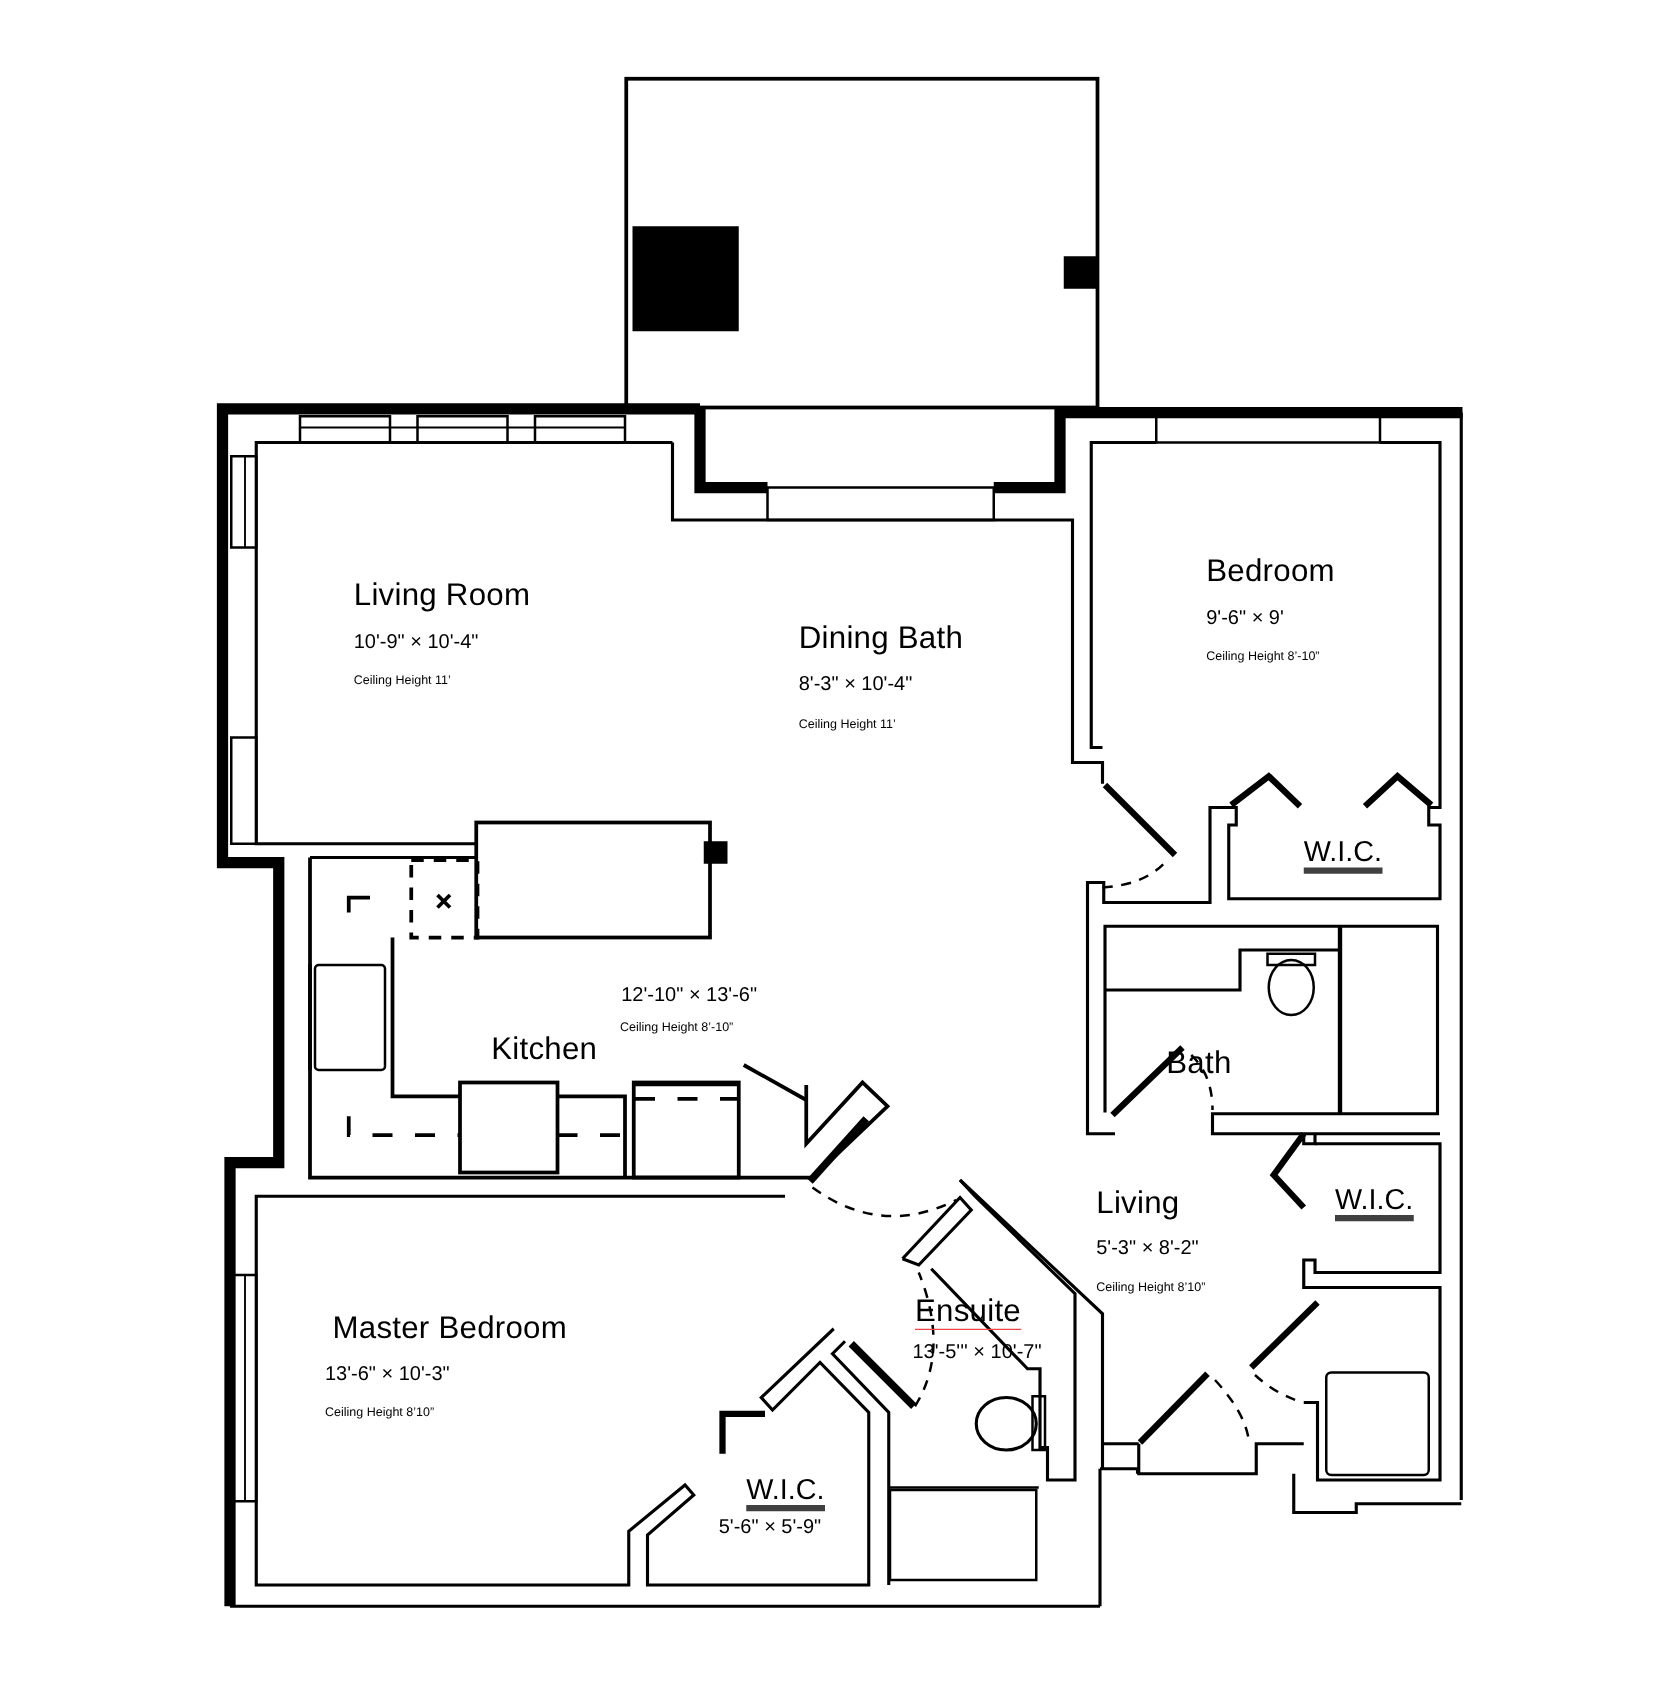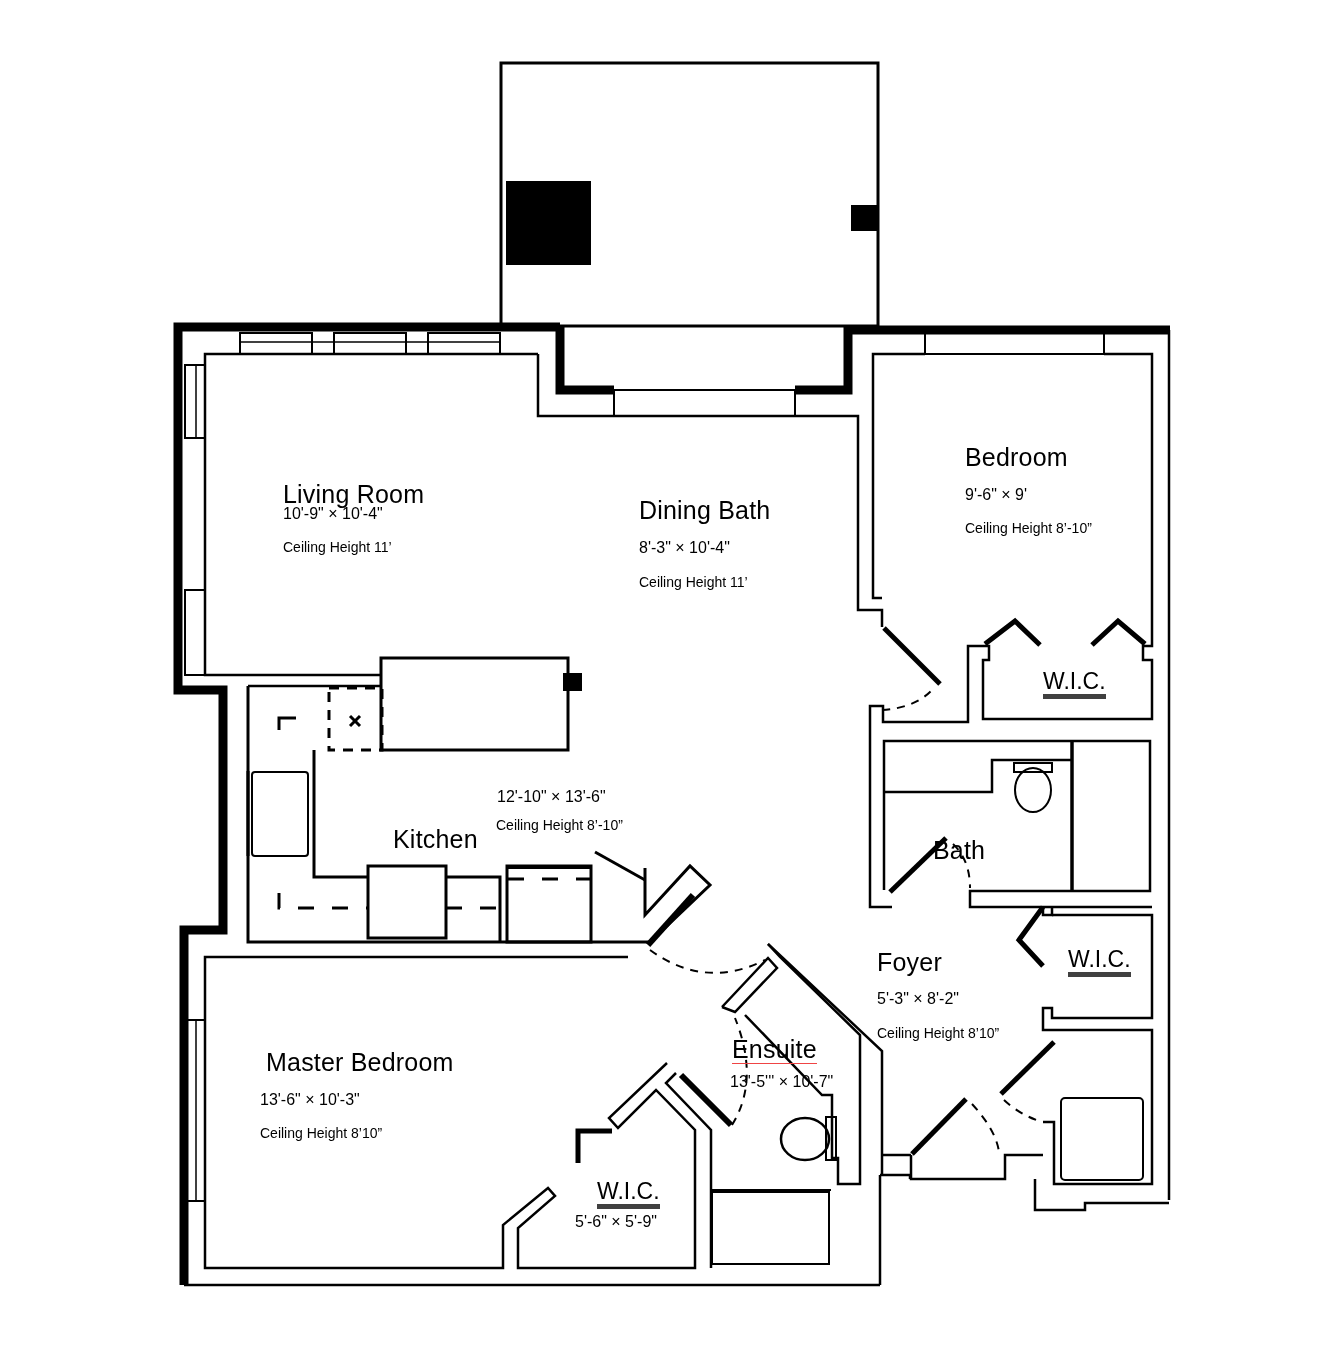--- a/index.html
+++ b/index.html
@@ -1,21 +1,21 @@
 <!DOCTYPE html>
 <html><head>
   <meta charset="utf-8">
   <style>
     html, body { margin: 0; padding: 0; background: #ffffff; }
     body { width: 1344px; height: 1348px; position: relative; overflow: hidden; font-family: "Liberation Sans", "DejaVu Sans", sans-serif; color: #000; }
     #plan { position: absolute; left: 0; top: 0; width: 1344px; height: 1348px; }
     .lbl { position: absolute; white-space: nowrap; color: #000; font-family: "Liberation Sans", "DejaVu Sans", sans-serif; }
     .name { font-size: 25px; letter-spacing: 0.2px; }
     .dim { font-size: 16px; }
-    .ceil { font-size: 14px; }
+    .ceil { font-size: 10px; }
     .wic { font-size: 23px; border-bottom: 5px solid #404040; padding-bottom: 0; line-height: 26px; }
   </style>
 </head>
 <body>
 
 <svg id="plan" viewBox="0 0 1344 1348" xmlns="http://www.w3.org/2000/svg">
   <g fill="none" stroke="#000" stroke-linejoin="miter">
 
     <g>
       <rect x="501" y="63" width="377" height="263" stroke-width="3"></rect>
@@ -127,41 +127,41 @@
       <polyline points="911,1155 911,1179 1005,1179 1005,1155 1043,1155"></polyline>
       <polyline points="882,1155 911,1155"></polyline>
       <line x1="912" y1="1154" x2="966" y2="1099" stroke-width="5"></line>
       <path d="M972,1104 Q996,1130 999,1152" stroke-dasharray="8,7" stroke-width="2"></path>
       <polyline points="880,1175 910,1175 910,1179"></polyline>
       <polyline points="1035,1179 1035,1210 1085,1210 1085,1203 1169,1203"></polyline>
     </g>
   </g>
 </svg>
 
-<div class="lbl name" style="left:283px; top:462px;margin-top:18px;">Living Room</div>
+<div class="lbl name" style="left:283px; top:462px;">Living Room</div>
 <div class="lbl dim" style="left:283px; top:505px;">10'-9" × 10'-4"</div>
 <div class="lbl ceil" style="left:283px; top:539px;">Ceiling Height 11’</div>
 
 <div class="lbl name" style="left:639px; top:496px;">Dining Bath</div>
 <div class="lbl dim" style="left:639px; top:539px;">8'-3" × 10'-4"</div>
 <div class="lbl ceil" style="left:639px; top:574px;">Ceiling Height 11’</div>
 
 <div class="lbl name" style="left:965px; top:443px;">Bedroom</div>
 <div class="lbl dim" style="left:965px; top:486px;">9'-6" × 9'</div>
 <div class="lbl ceil" style="left:965px; top:520px;">Ceiling Height 8’-10”</div>
 
 <div class="lbl wic" style="left:1043px; top:668px;">W.I.C.</div>
 
 <div class="lbl name" style="left:393px; top:825px;">Kitchen</div>
 <div class="lbl dim" style="left:497px; top:788px;">12'-10" × 13'-6"</div>
 <div class="lbl ceil" style="left:496px; top:817px;">Ceiling Height 8’-10”</div>
 
 <div class="lbl name" style="left:933px; top:836px;">Bath</div>
 
-<div class="lbl name" style="left:877px; top:948px;">Foyer</div>
+<div class="lbl name" style="left:877px; top:948px;">Living</div>
 <div class="lbl dim" style="left:877px; top:990px;">5'-3" × 8'-2"</div>
 <div class="lbl ceil" style="left:877px; top:1025px;">Ceiling Height 8’10”</div>
 
 <div class="lbl wic" style="left:1068px; top:946px;">W.I.C.</div>
 
 <div class="lbl name" style="left:266px; top:1048px;">Master Bedroom</div>
 <div class="lbl dim" style="left:260px; top:1091px;">13'-6" × 10'-3"</div>
 <div class="lbl ceil" style="left:260px; top:1125px;">Ceiling Height 8’10”</div>
 
 <div class="lbl name" style="left:732px; top:1035px; border-bottom:1px solid #ef4444; line-height:28px;">Ensuite</div>

